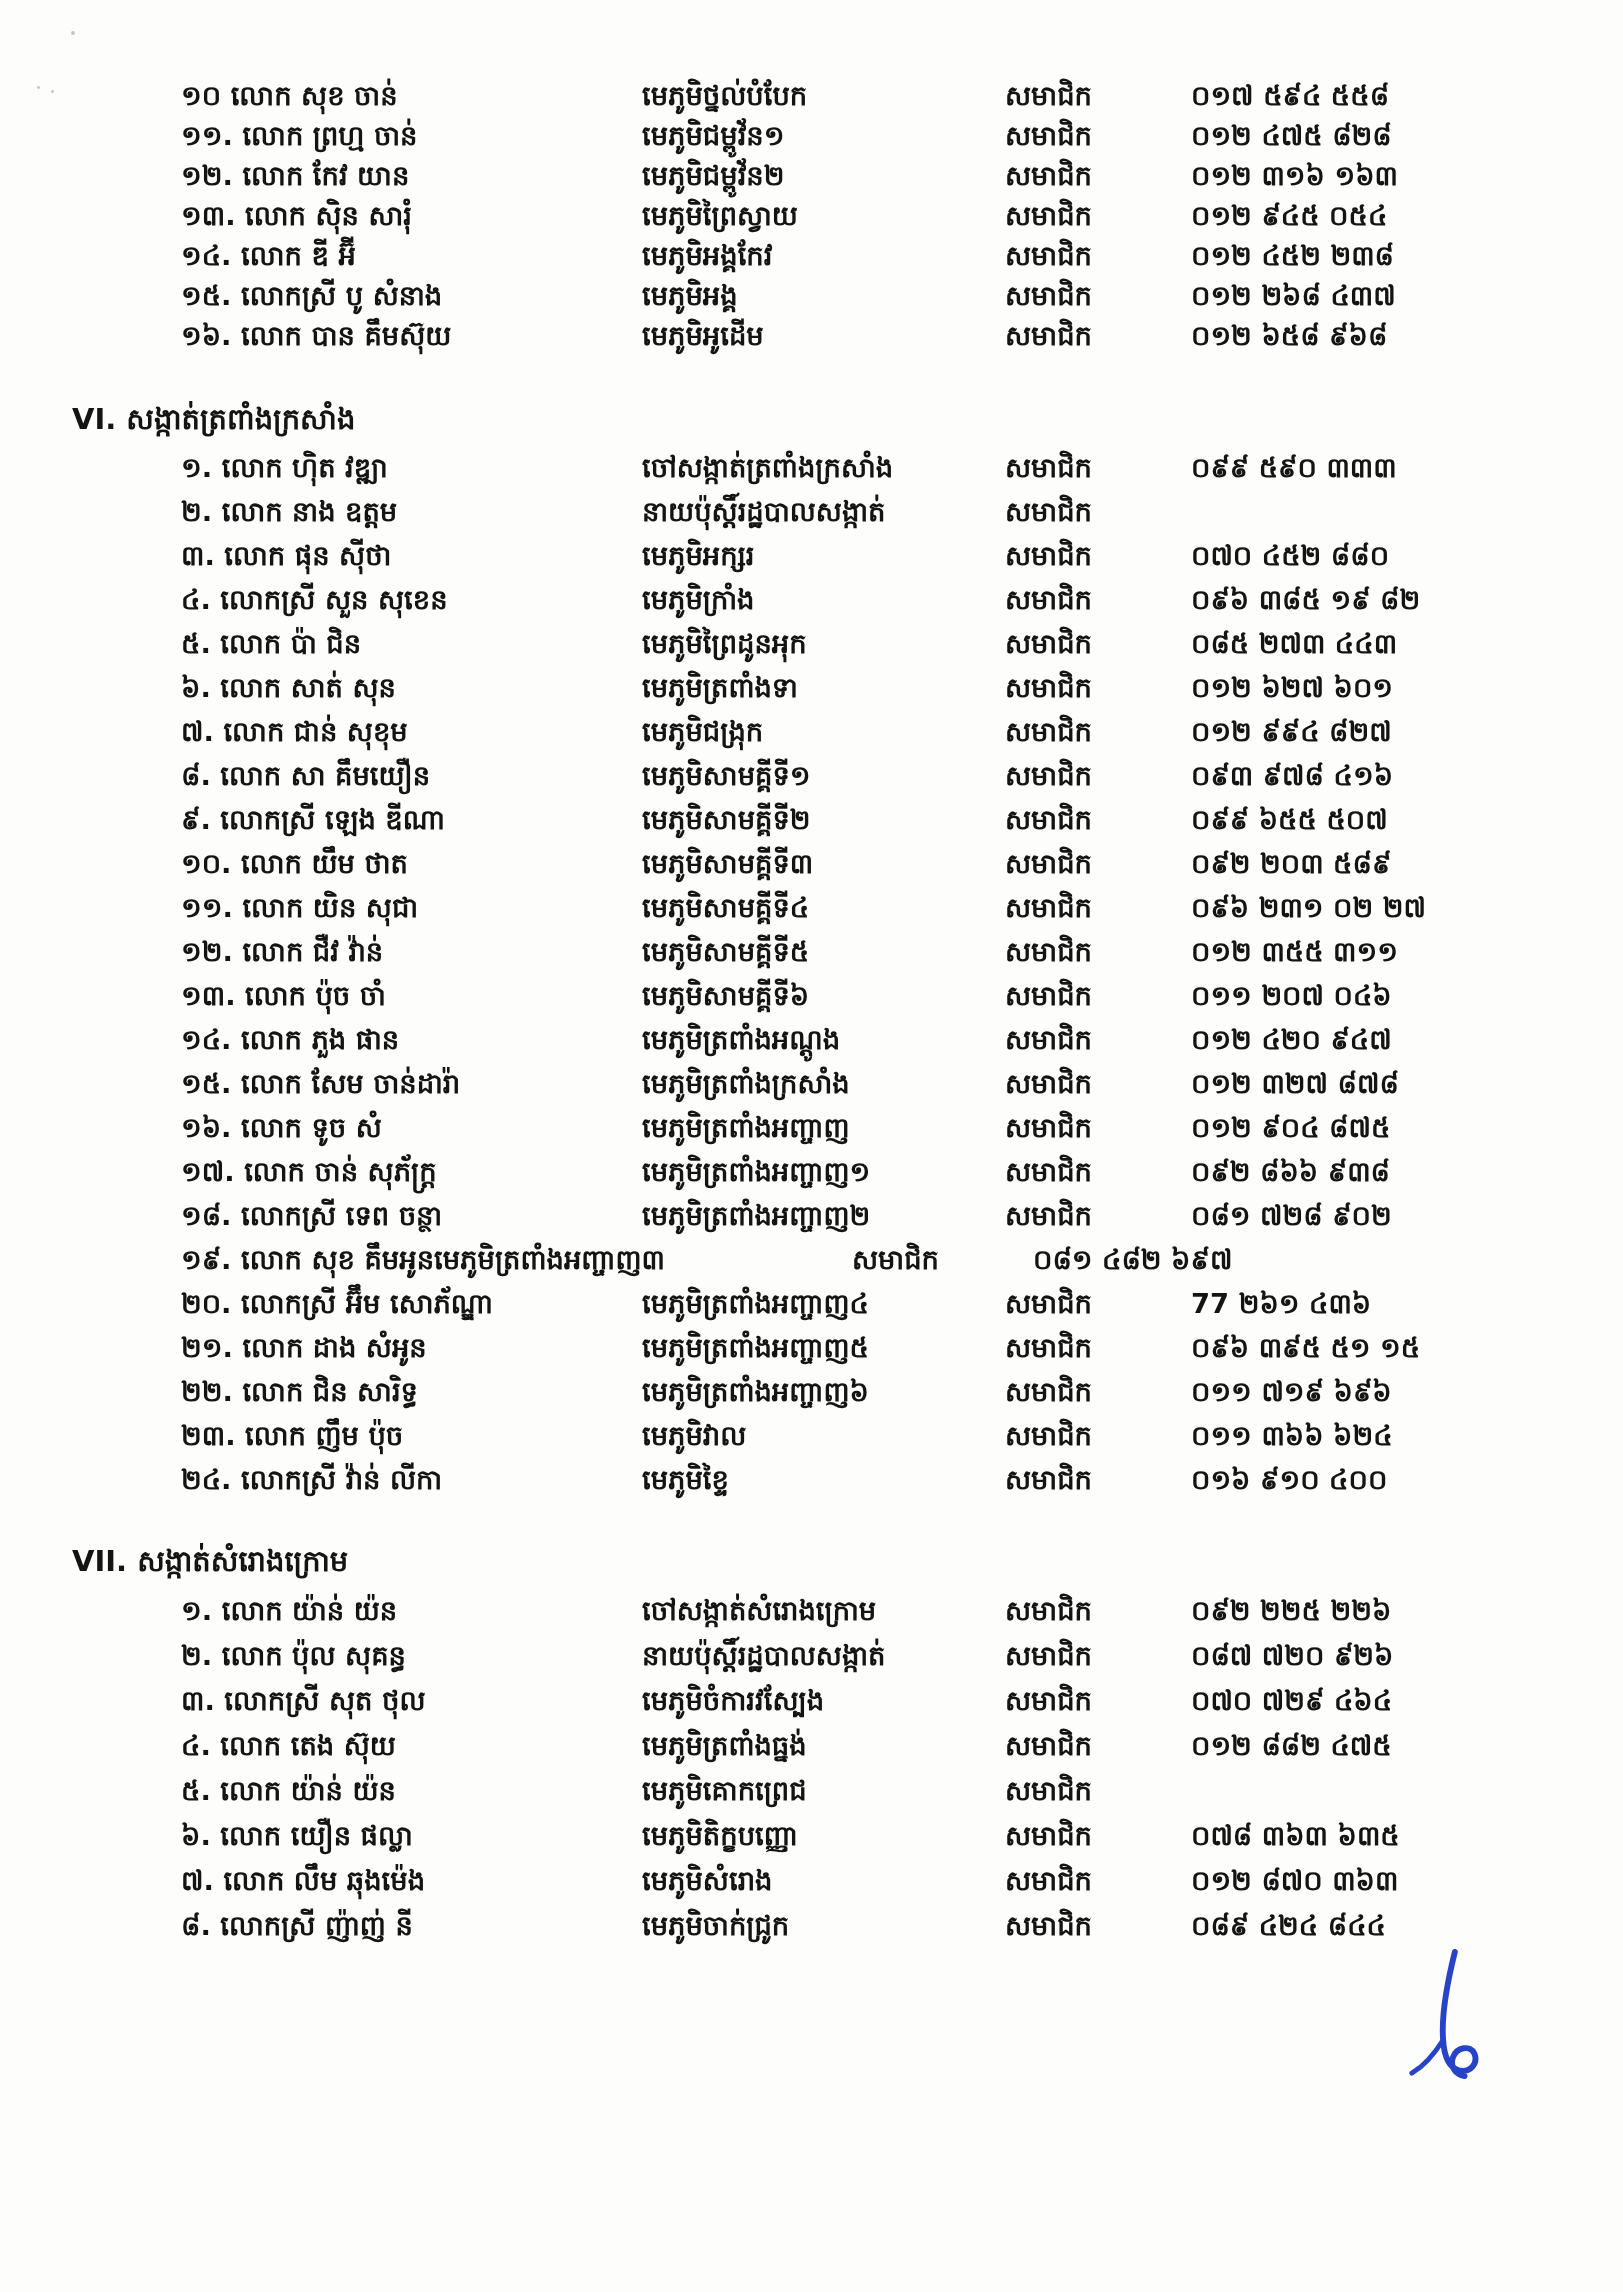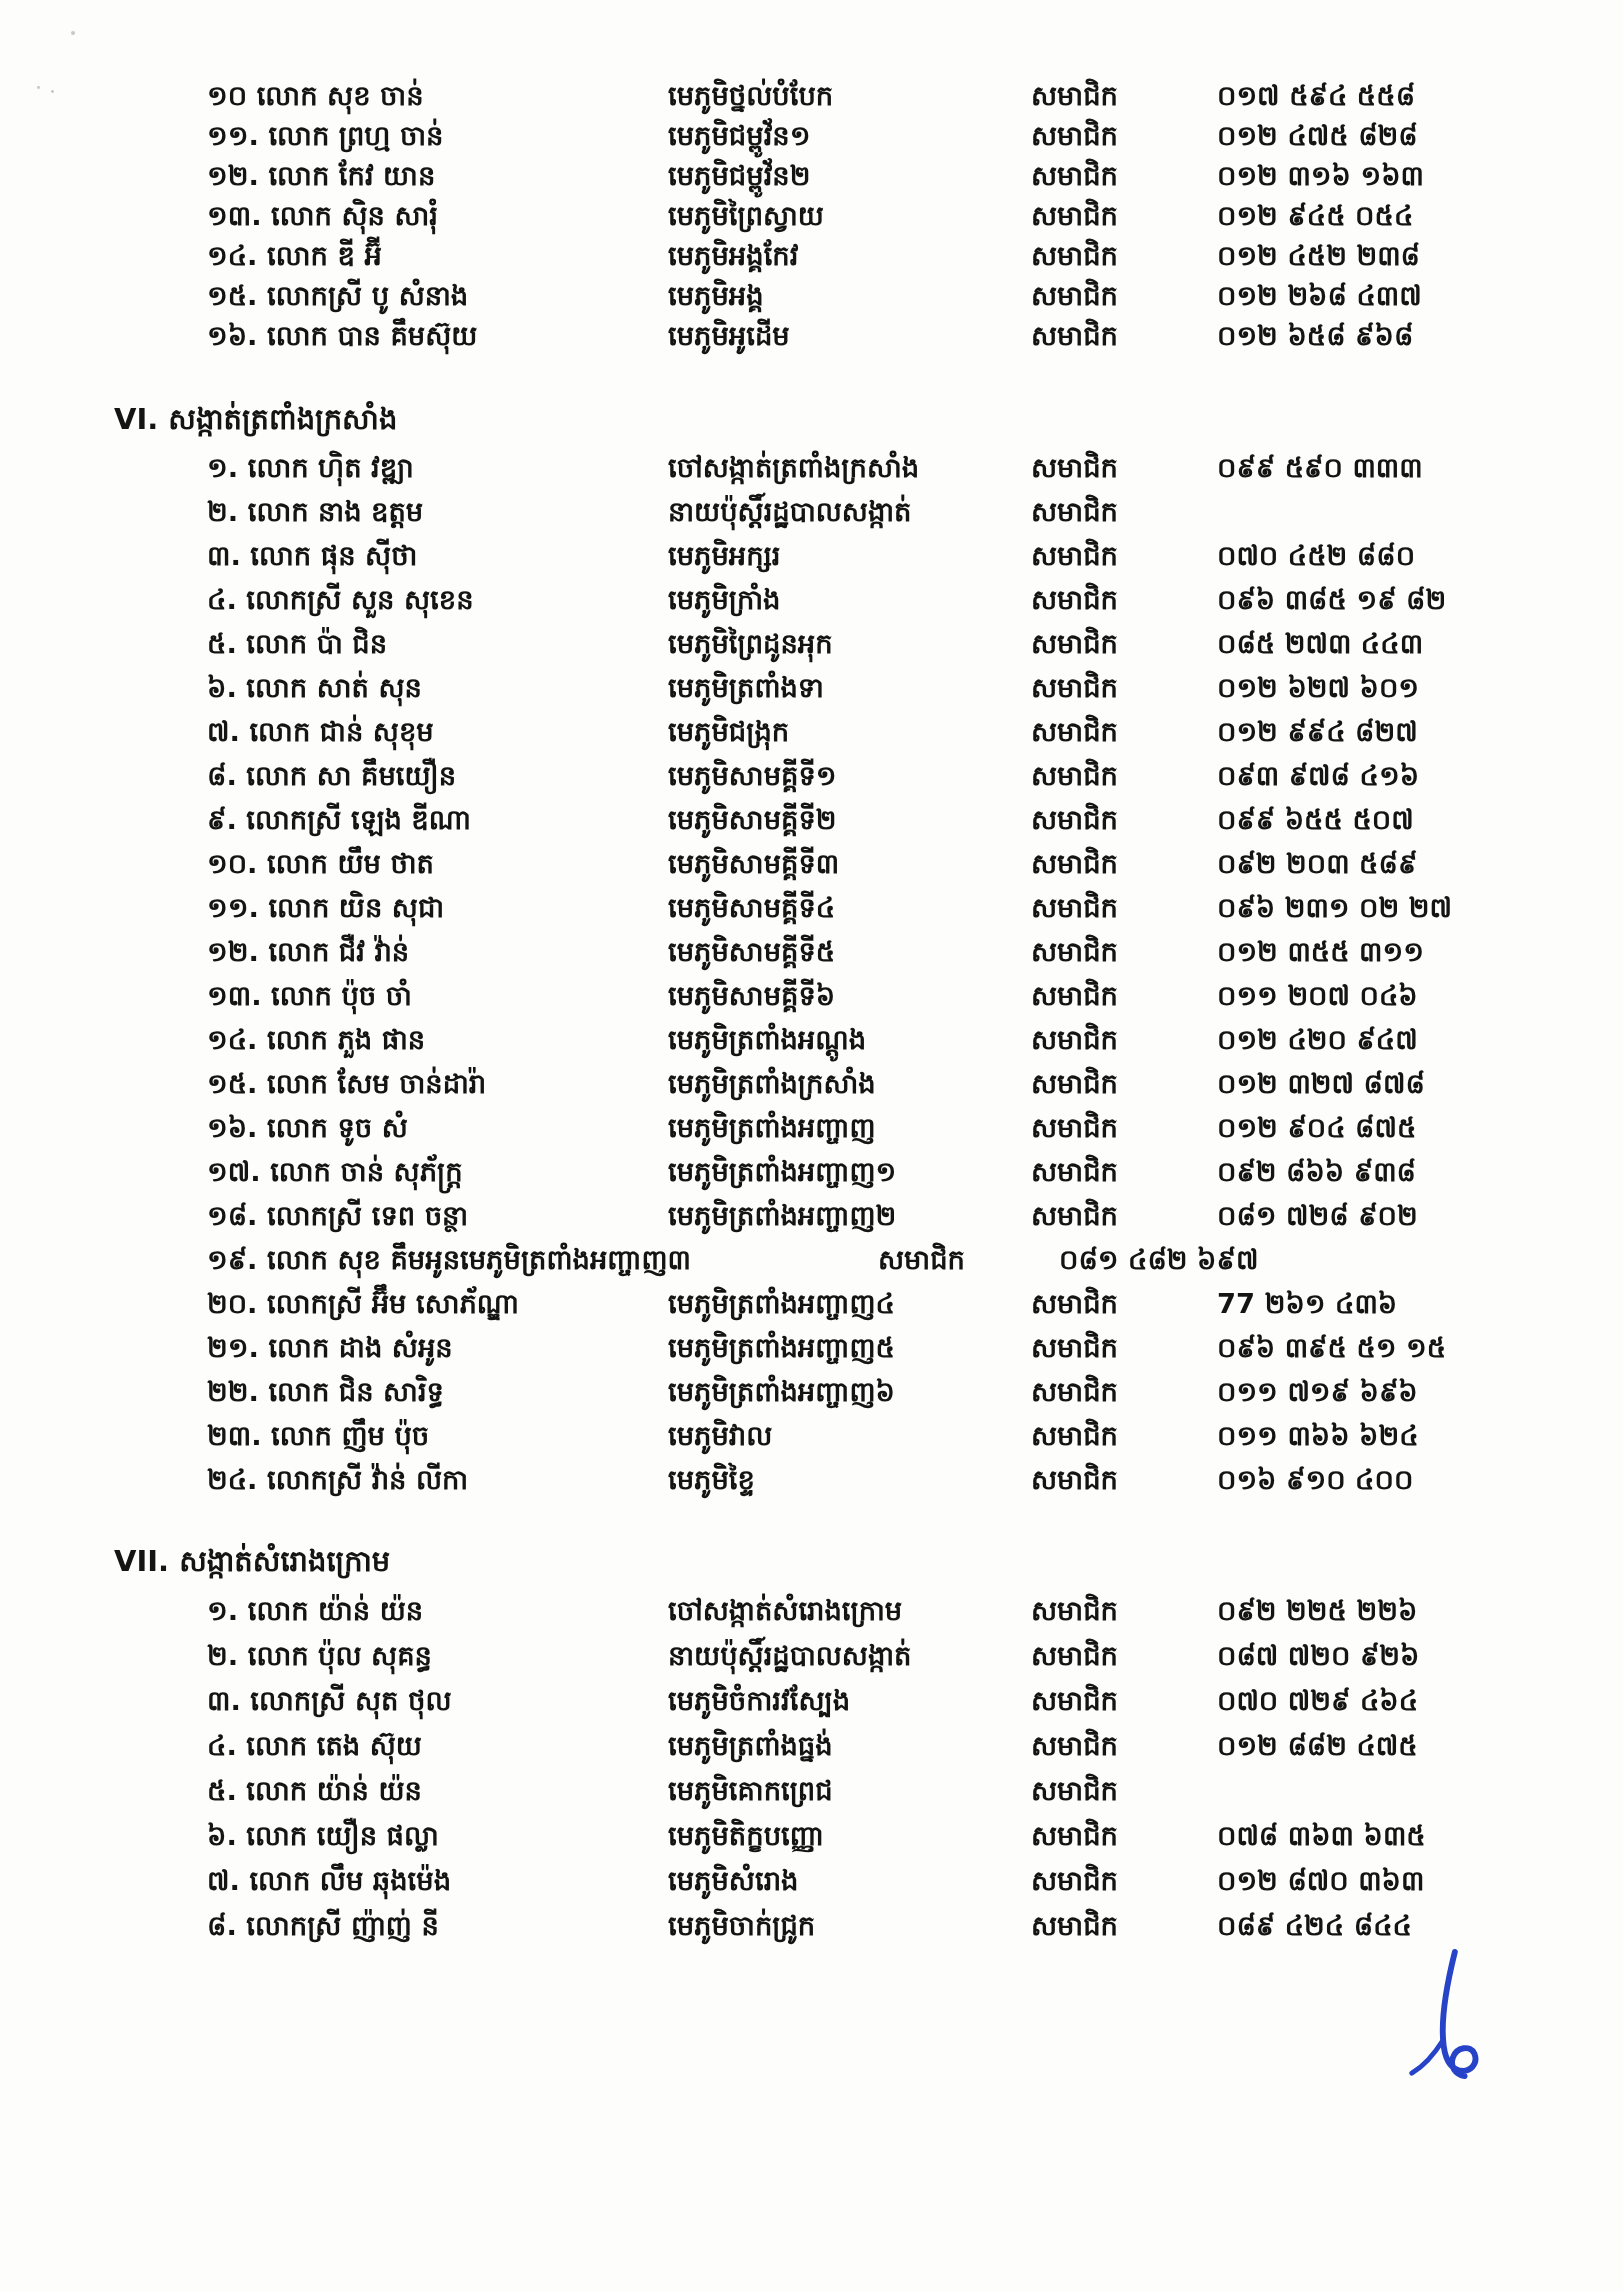--- a/index.html
+++ b/index.html
@@ -11,32 +11,31 @@
     font-family:"DejaVu Sans",sans-serif;
     color:#141414;
     overflow:hidden;
   }
   .content{position:absolute;left:0;top:76px;right:0;}
   .section{margin:0;}
   .section-title{
     font-weight:700;
     font-size:29px;
     line-height:45px;
-    padding-left:114px;
+    padding-left:72px;
     white-space:nowrap;
   }
   .rows{margin:0;}
   .row{
     display:grid;
     grid-template-columns:461px 363px 186px auto;
     padding-left:181px;
     font-weight:700;
     font-size:27.4px;
     white-space:nowrap;
-    margin-left:26px;
   }
   .sec-v .row{line-height:40px;}
   .sec-vi .row{line-height:44px;}
   .sec-vii .row{line-height:45px;}
   .row--merged{grid-template-columns:671px 181px auto;}
   .cell{overflow:visible;}
   .cell-num{display:inline;}
   .gap-before-vi{height:41px;}
   .gap-before-vii{height:37px;}
   .after-title-pad{height:3.9px;}

